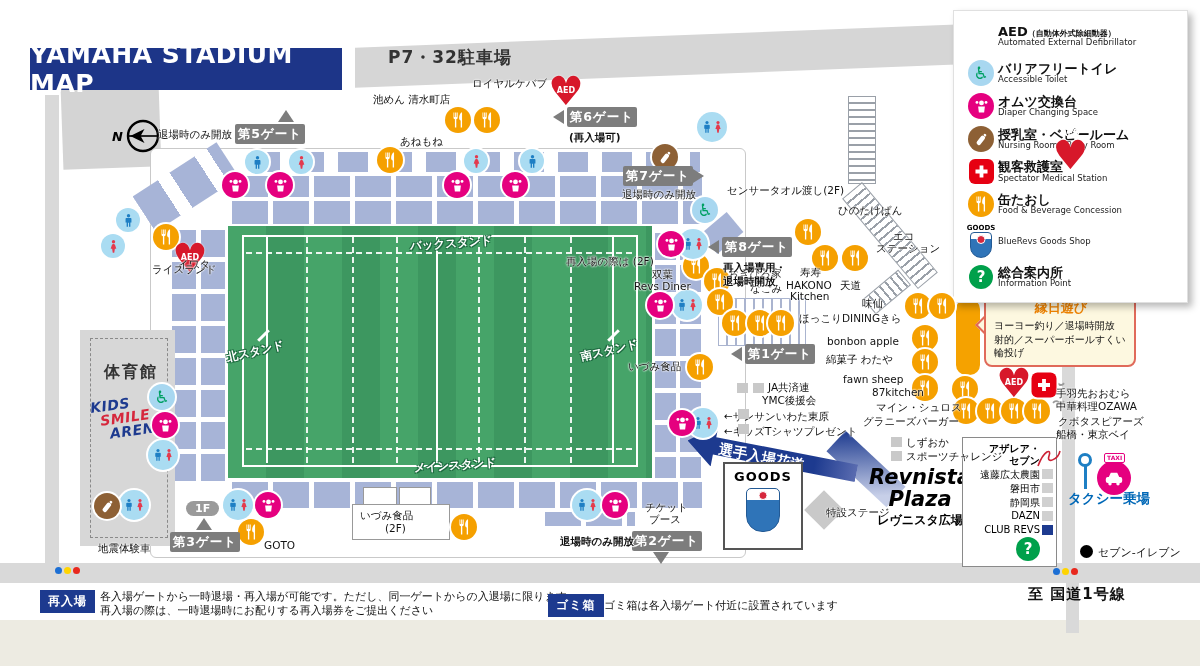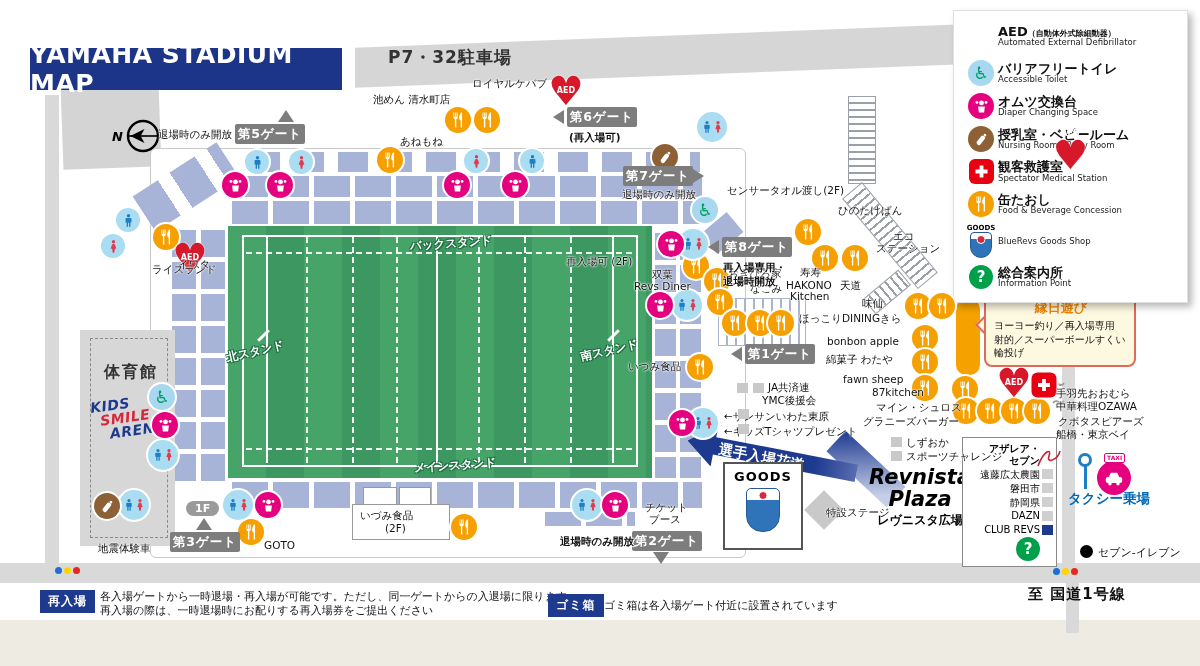--- a/index.html
+++ b/index.html
@@ -275,21 +275,21 @@
   <div class="plaza">
     <div class="p1">Revnista</div>
     <div class="p1">Plaza</div>
     <div class="pj">レヴニスタ広場</div>
   </div>
 
   <div class="orangebar"></div>
   <div class="ctail"></div>
   <div class="callout">
     <div class="ct">縁日遊び</div>
-    <div class="cl">ヨーヨー釣り／再入場専用</div>
+    <div class="cl">ヨーヨー釣り／退場時開放</div>
     <div class="cl">射的／スーパーボールすくい</div>
     <div class="cl">輪投げ</div>
   </div>
 
   <div class="infobox">
       <div class="ib-az">アザレア・<br>セブン</div>
       <div class="ib-row" style="top: 30px;">遠藤広太農園</div>
       <div class="ib-sq" style="top: 31px;"></div>
       <div class="ib-row" style="top: 44px;">磐田市</div>
       <div class="ib-sq" style="top: 45px;"></div>
@@ -733,21 +733,21 @@
     <div class="mic inf" style="left: 1028px; top: 549px;">?</div>
     <div class="lbl" style="left: 472px; top: 77px;">ロイヤルケバブ</div>
     <div class="lbl" style="left: 373px; top: 93px;">池めん 清水町店</div>
     <div class="lbl" style="left: 400px; top: 135px;">あねもね</div>
     <div class="lbl" style="left: 178px; top: 258px;">イワタ</div>
     <div class="lbl" style="left: 152px; top: 263px;">ライスランド</div>
     <div class="lbl" style="left: 727px; top: 184px;">センサータオル渡し(2F)</div>
     <div class="lbl" style="left: 838px; top: 204px;">ひのたけぱん</div>
     <div class="lbl" style="left: 893px; top: 230px;">エコ</div>
     <div class="lbl" style="left: 876px; top: 242px;">ステーション</div>
-    <div class="lbl" style="left: 566px; top: 255px;">再入場可 (2F)</div>
+    <div class="lbl" style="left: 566px; top: 255px;">再入場の際は (2F)</div>
     <div class="lbl" style="left: 652px; top: 268px;">双葉</div>
     <div class="lbl" style="left: 594px; top: 280px; margin-left: 40px;">Revs Diner</div>
     <div class="lbl" style="left: 728px; top: 267px;">おぎひろ家</div>
     <div class="lbl" style="left: 750px; top: 282px;">なごみ</div>
     <div class="lbl" style="left: 800px; top: 266px;">寿寿</div>
     <div class="lbl" style="left: 786px; top: 279px;">HAKONO</div>
     <div class="lbl" style="left: 790px; top: 290px;">Kitchen</div>
     <div class="lbl" style="left: 840px; top: 279px;">天道</div>
     <div class="lbl" style="left: 862px; top: 297px;">味仙</div>
     <div class="lbl" style="left: 799px; top: 312px;">ほっこりDININGきら</div>

